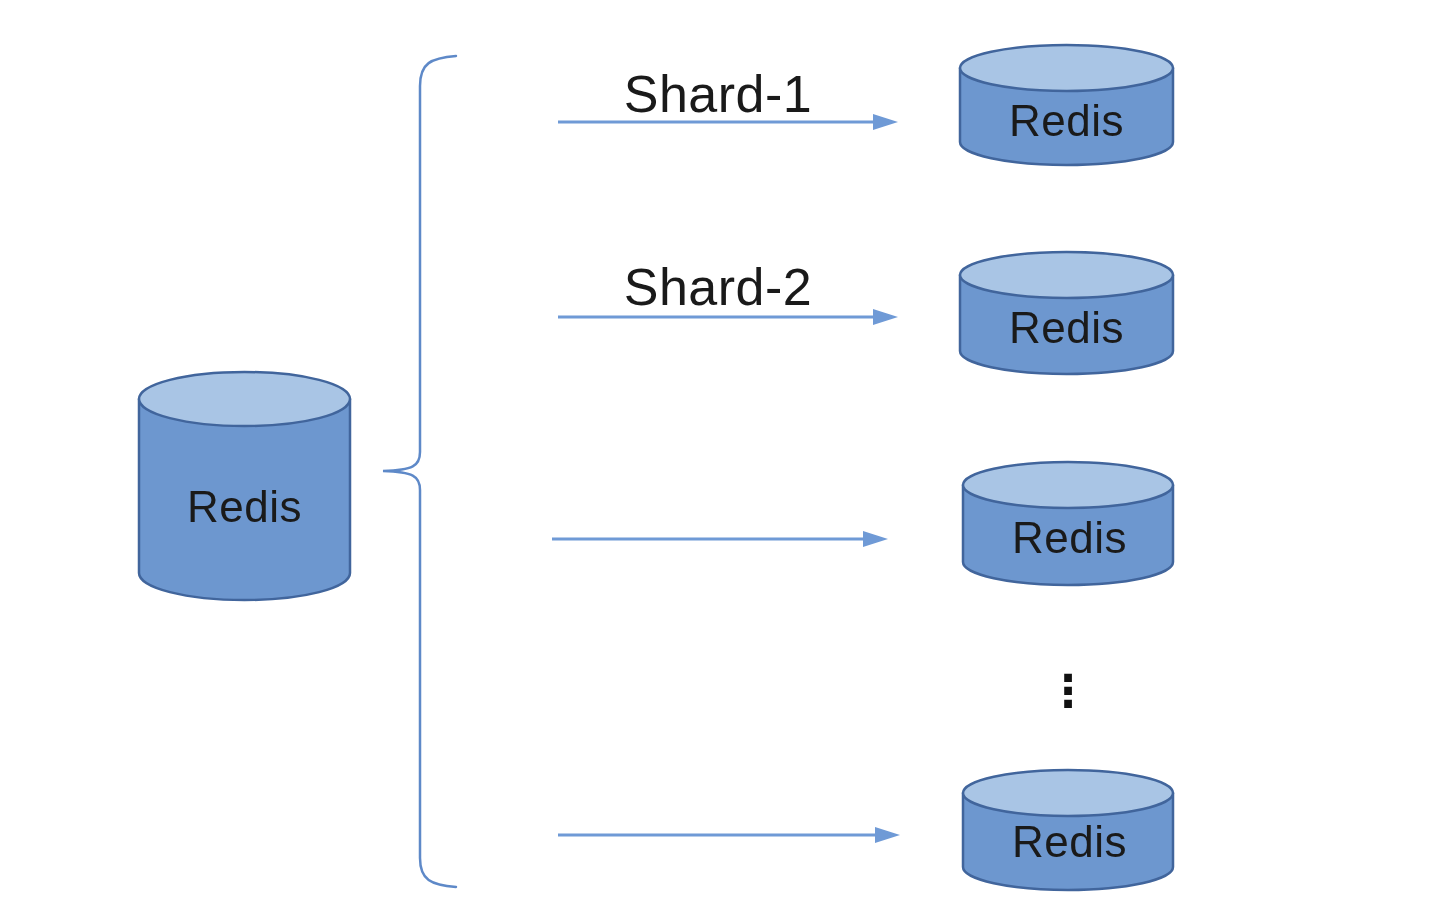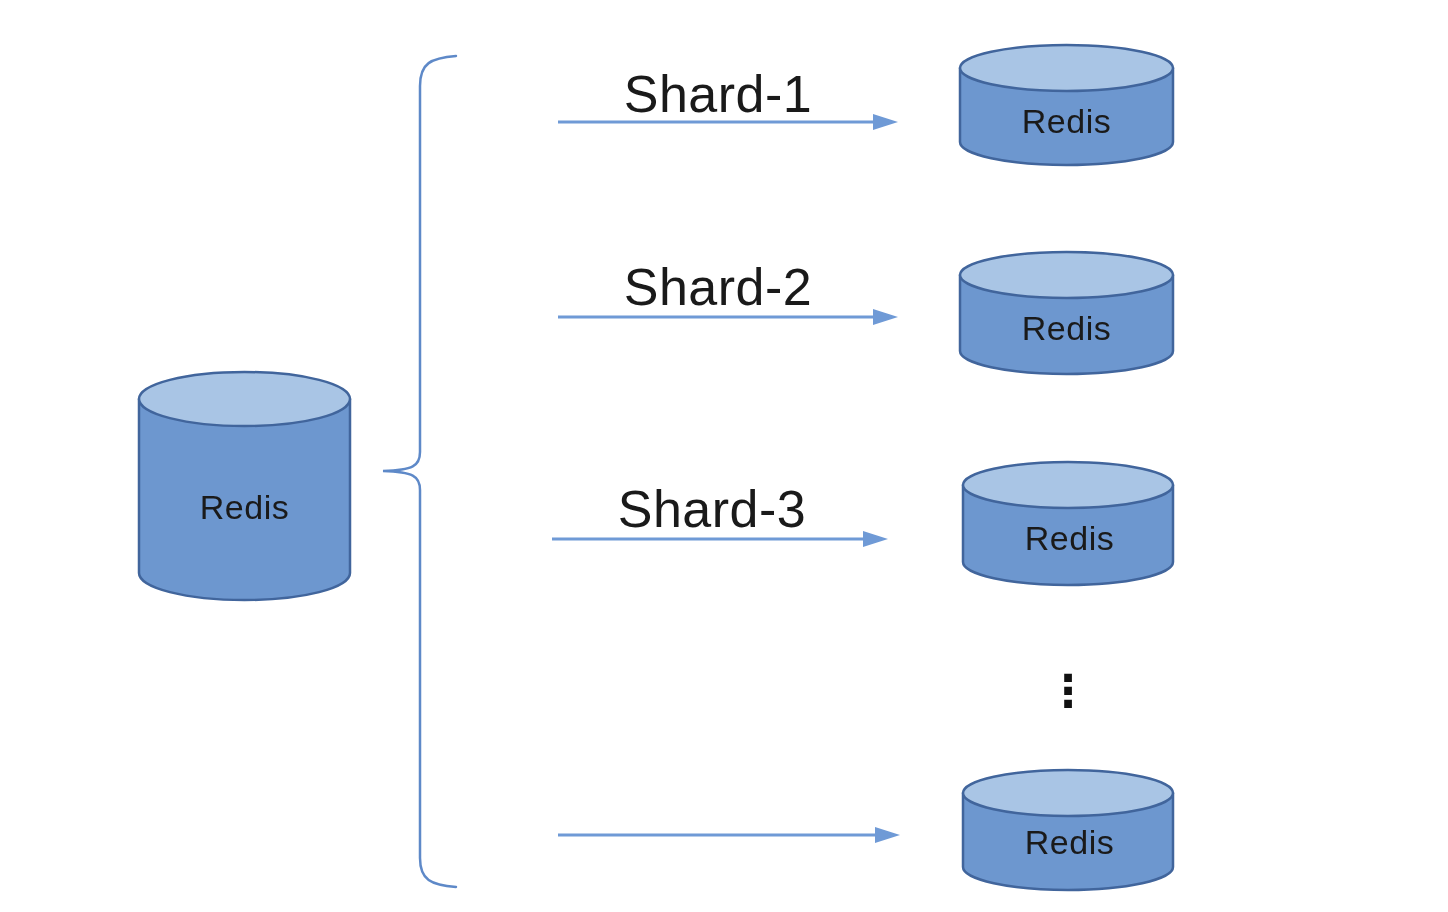--- a/index.html
+++ b/index.html
@@ -24,21 +24,21 @@
   }
   .label {
     position: absolute;
     display: flex;
     align-items: center;
     justify-content: center;
     color: #1a1a1a;
     white-space: nowrap;
   }
   .node-label {
-    font-size: 34px;
+    font-size: 44px;
     letter-spacing: 0.5px;
   }
   .edge-label {
     font-size: 52px;
     letter-spacing: 0.5px;
   }
   .source-label   { left: 139px; top: 480px; width: 211px; height: 54px; }
   .target-label-0 { left: 960px; top:  94px; width: 213px; height: 54px; }
   .target-label-1 { left: 960px; top: 301px; width: 213px; height: 54px; }
   .target-label-2 { left: 963px; top: 511px; width: 213px; height: 54px; }
@@ -101,21 +101,20 @@
     <g transform="translate(963,770)">
       <path d="M0,23 V97 A105,23 0 0 0 210,97 V23 Z" stroke-width="2.5" stroke-linejoin="round" fill="#6D97CF" stroke="#41659C"></path>
       <ellipse cx="105" cy="23" rx="105" ry="23" stroke-width="2.5" fill="#A9C5E5" stroke="#41659C"></ellipse>
     </g>
   </svg>
 
   <div class="label node-label source-label">Redis</div>
 
   <div class="label edge-label edge-label-0">Shard-1</div>
   <div class="label edge-label edge-label-1">Shard-2</div>
-  <div class="label edge-label edge-label-2">Shard-3</div>
 
   <div class="label node-label target-label-0">Redis</div>
   <div class="label node-label target-label-1">Redis</div>
   <div class="label node-label target-label-2">Redis</div>
   <div class="label node-label target-label-3">Redis</div>
 
   <div class="label ellipsis">⋮</div>
 
 </div>
 

